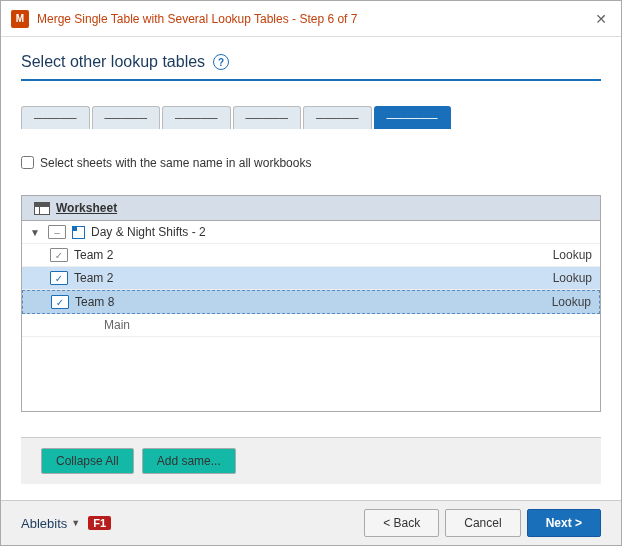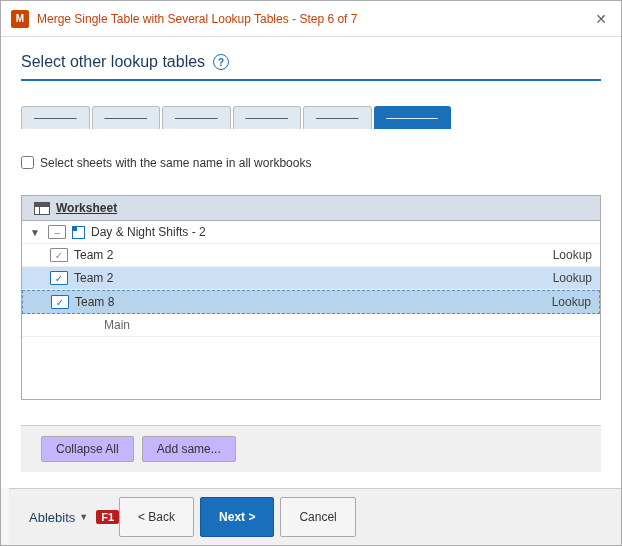--- a/index.html
+++ b/index.html
@@ -189,31 +189,30 @@
       display: flex;
       align-items: center;
       gap: 8px;
     }
     .btn {
       padding: 5px 14px;
       font-size: 12px;
       cursor: pointer;
       border-radius: 2px;
       border: 1px solid #aaa;
-      background: #c4b5fd;
+      background: #14b8a6;
       color: #333;
     }
     .footer-bar {
       background: #f0f0f0;
       border-top: 1px solid #ccc;
       padding: 8px 20px;
       display: flex;
       align-items: center;
-      justify-content: flex-start;
-      margin-left: 8px;
+      justify-content: space-between;
     }
     .footer-left {
       display: flex;
       align-items: center;
       gap: 8px;
     }
     .ablebits-logo {
       display: flex;
       align-items: center;
       gap: 4px;
@@ -232,21 +231,21 @@
       font-weight: bold;
       padding: 1px 5px;
       border-radius: 2px;
     }
     .footer-right {
       display: flex;
       align-items: center;
       gap: 6px;
     }
     .btn-nav {
-      padding: 12px 18px;
+      padding: 6px 18px;
       font-size: 12px;
       cursor: pointer;
       border-radius: 2px;
       border: 1px solid #aaa;
       background: #f5f5f5;
       color: #333;
     }
     .btn-primary {
       background: #1a6fbb;
       color: white;
@@ -398,17 +397,17 @@
   <div class="footer-bar">
     <div class="footer-left">
       <div class="ablebits-logo">
         <span>Ablebits</span>
         <span class="dropdown-icon">▼</span>
       </div>
       <div class="f1-badge">F1</div>
     </div>
     <div class="footer-right">
       <button class="btn-nav">&lt; Back</button>
+      <button class="btn-nav">Cancel</button>
       <button class="btn-nav btn-primary">Next &gt;</button>
-      <button class="btn-nav">Cancel</button>
     </div>
   </div>
 </div>
 
 </body></html>

